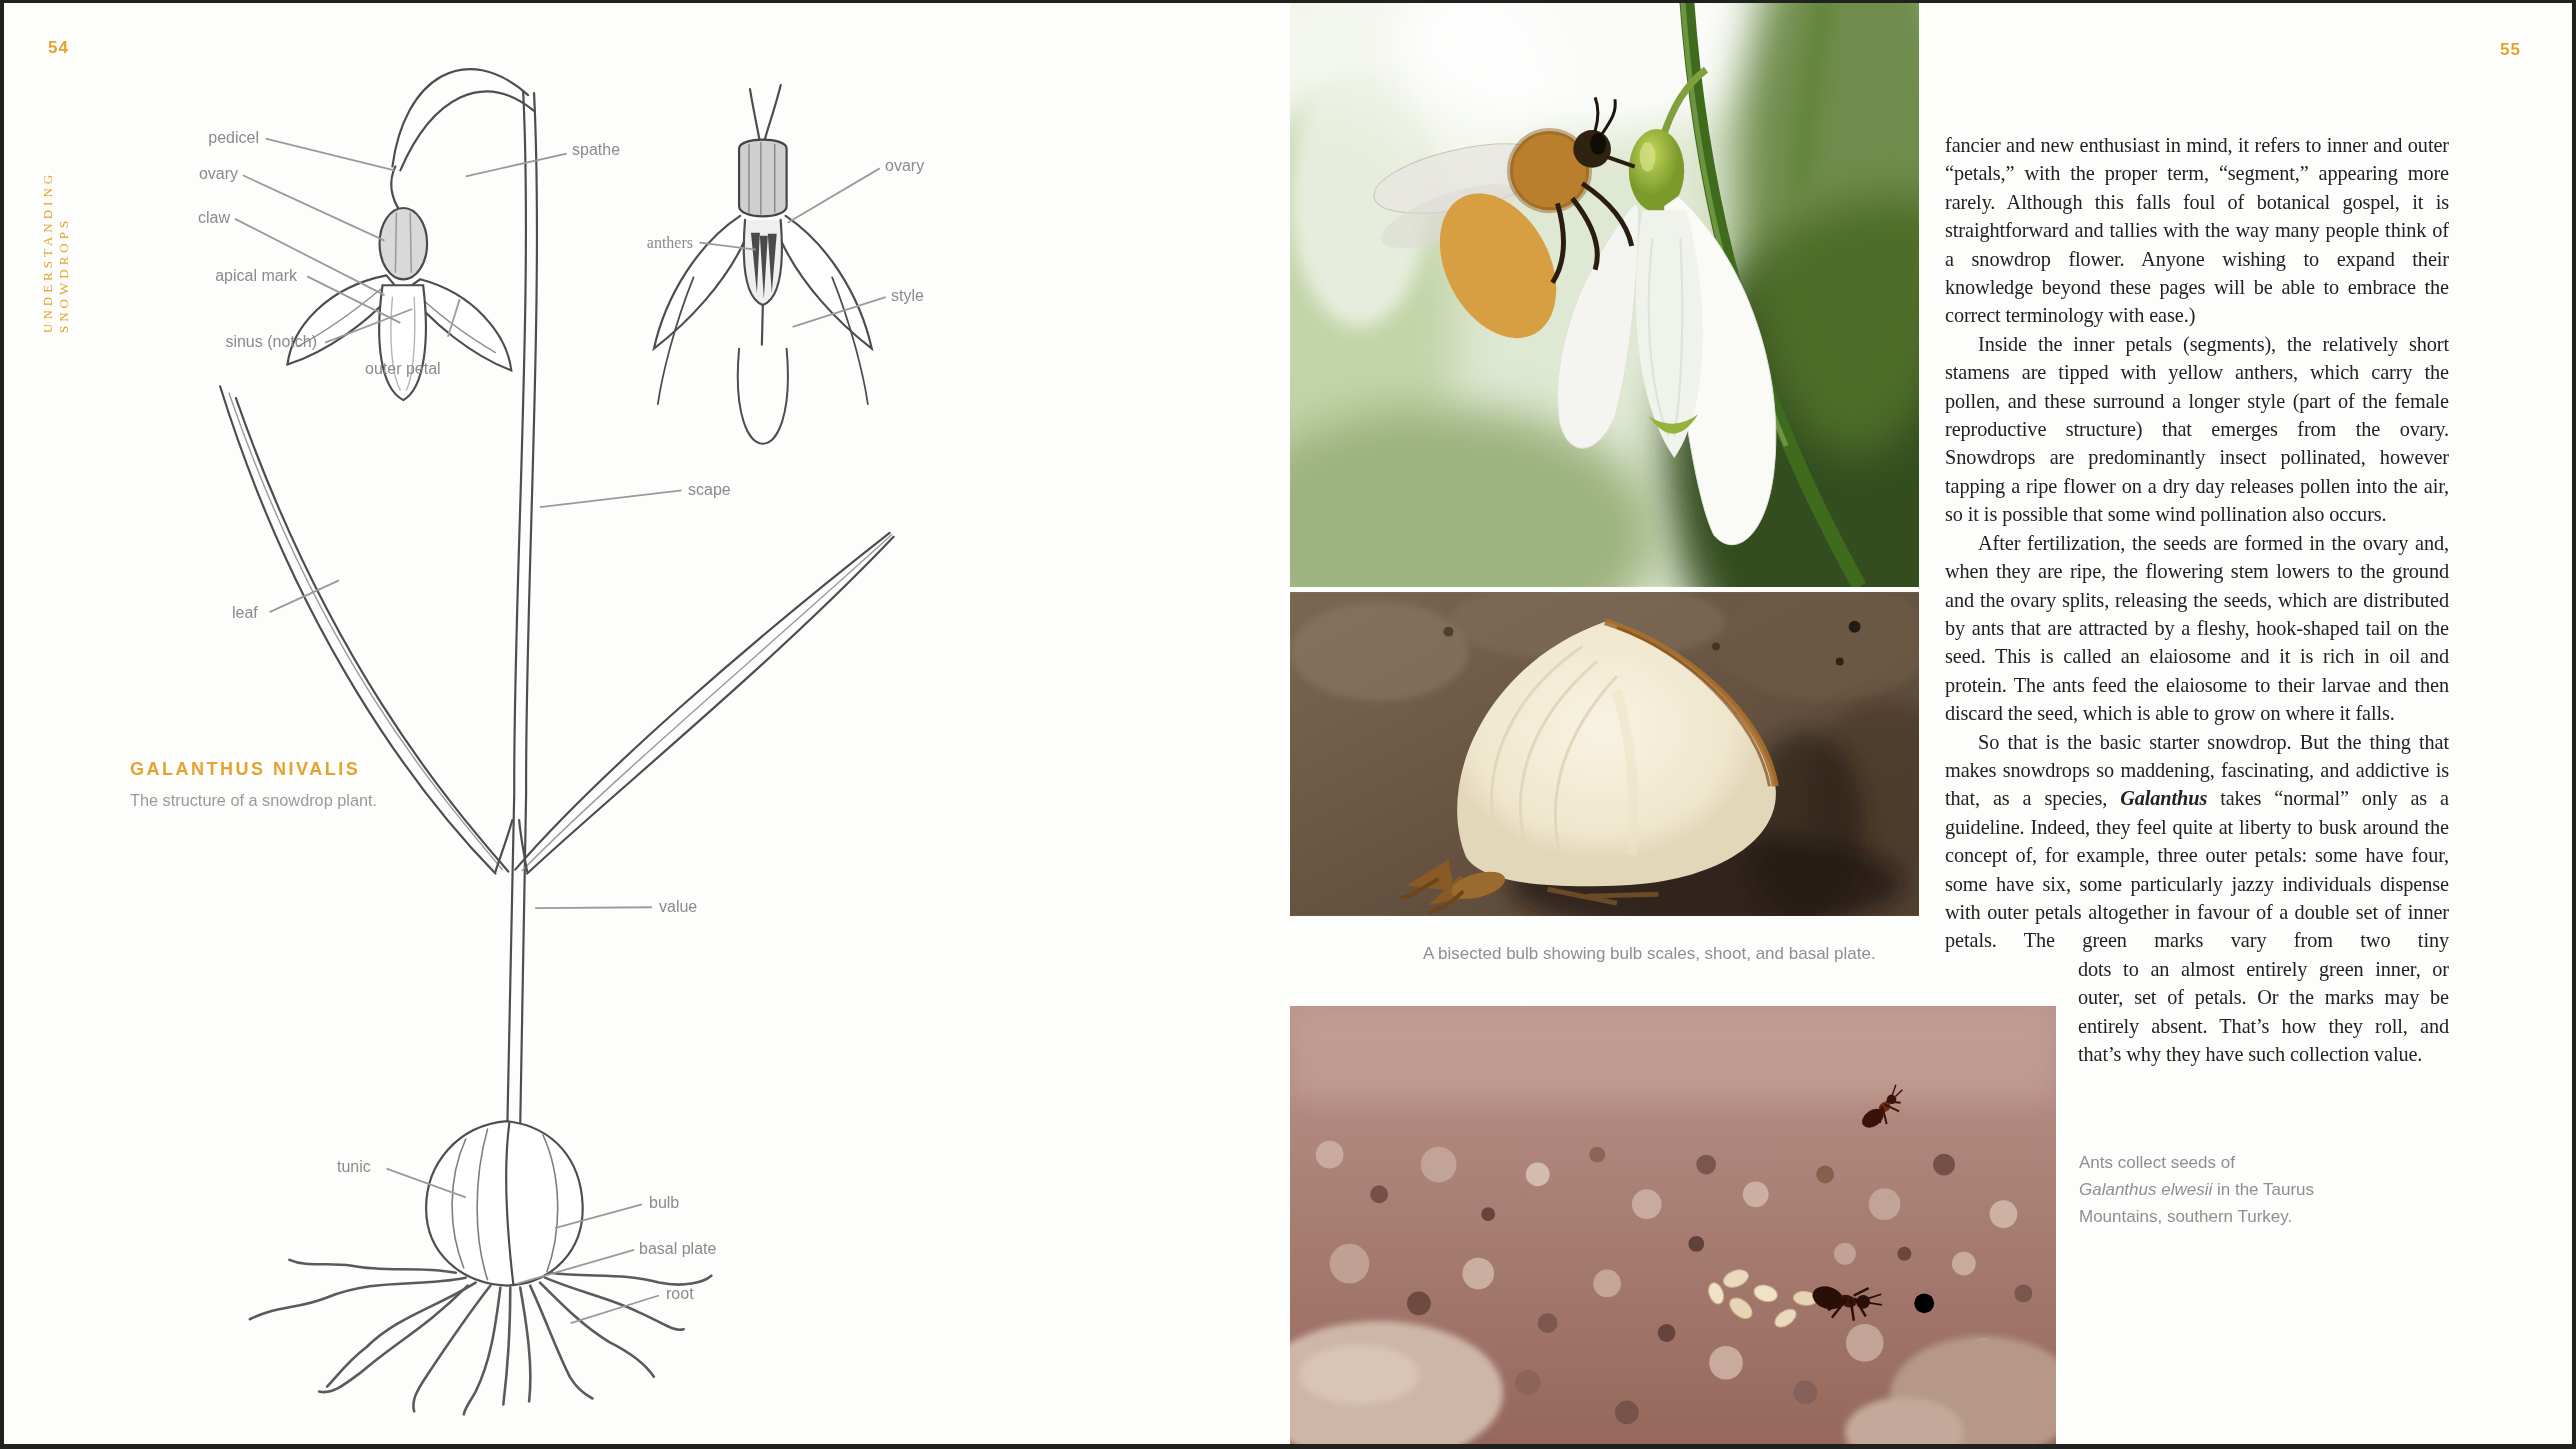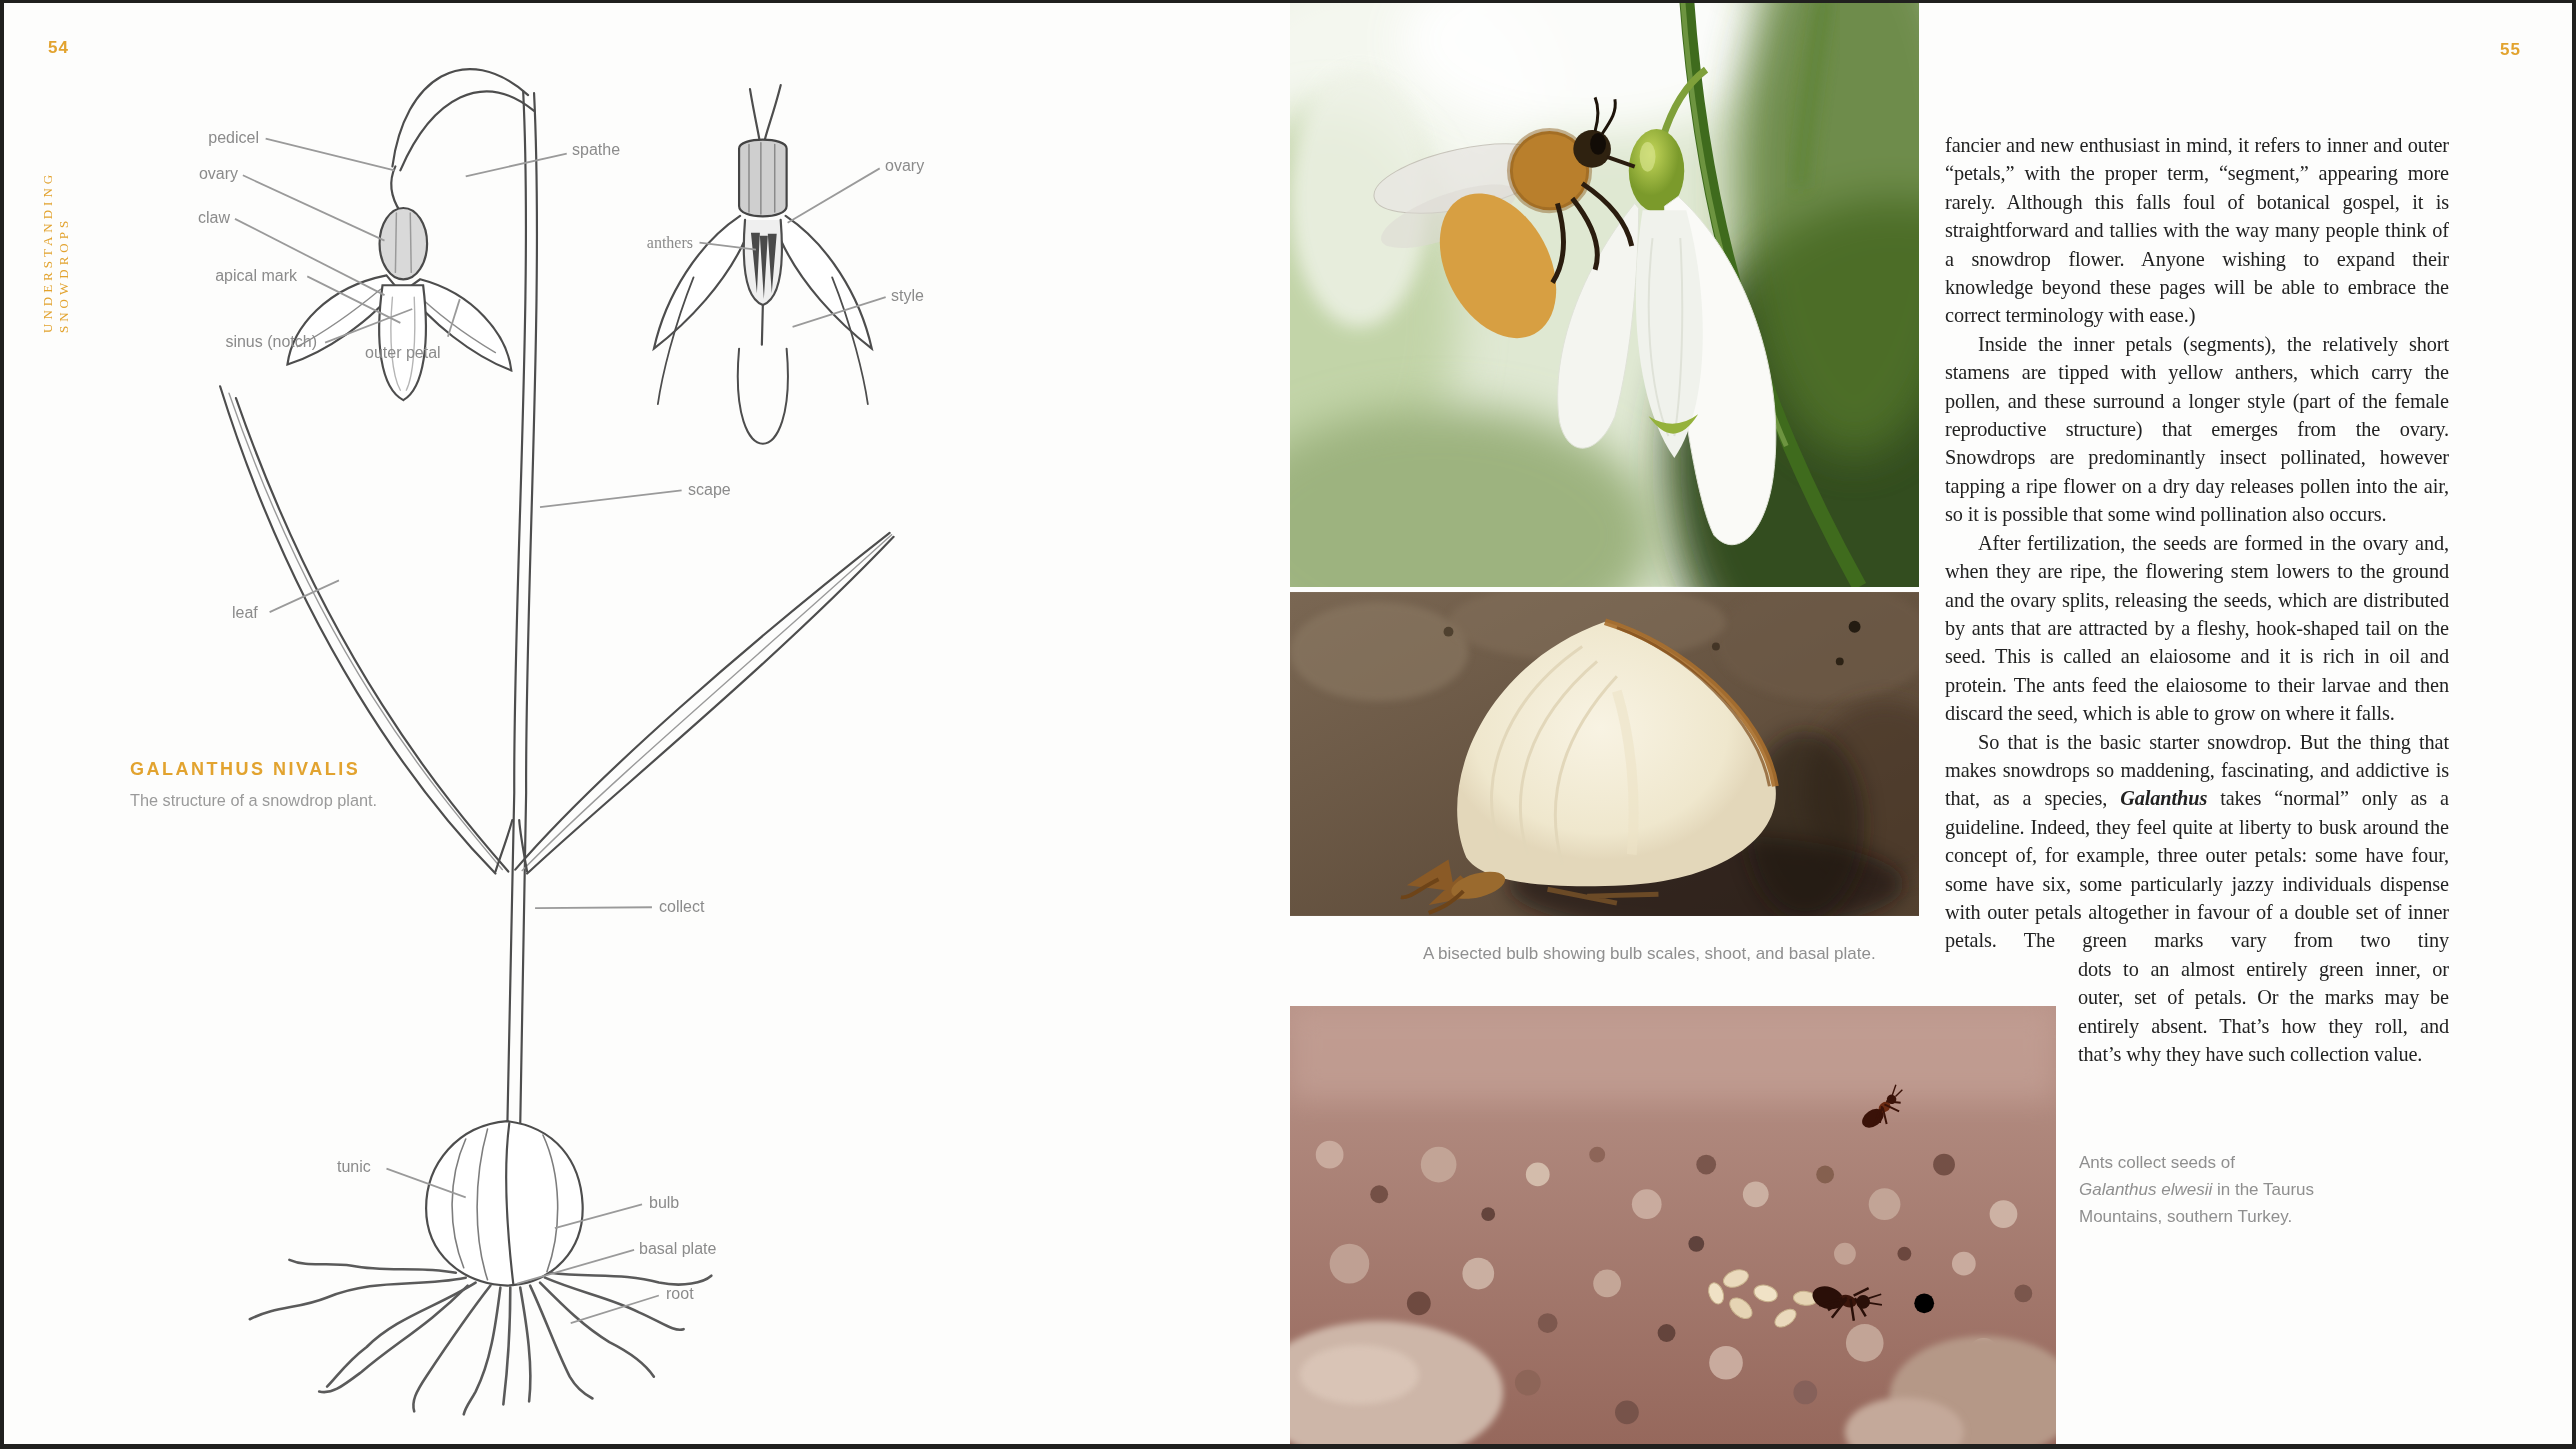--- a/index.html
+++ b/index.html
@@ -145,28 +145,28 @@
         <line x1="665" y1="1308" x2="576" y2="1336"></line>
       </g>
     </svg>
 
     <div id="diagram-labels">
         <div class="diag-label r" style="top: 129px; left: 61px;">pedicel</div>
         <div class="diag-label r" style="top: 165px; left: 40px;">ovary</div>
         <div class="diag-label r" style="top: 209px; left: 32px;">claw</div>
         <div class="diag-label r" style="top: 267px; left: 99px;">apical mark</div>
         <div class="diag-label r" style="top: 333px; left: 119px;">sinus (notch)</div>
-        <div class="diag-label" style="top: 344px; left: 365px;">outer petal</div>
+        <div class="diag-label" style="top: 360px; left: 365px;">outer petal</div>
         <div class="diag-label" style="top: 141px; left: 572px;">spathe</div>
         <div class="diag-label" style="top: 157px; left: 885px;">ovary</div>
         <div class="diag-label r" style="top: 234px; left: 495px; font-family: Liberation Serif, serif;">anthers</div>
         <div class="diag-label" style="top: 287px; left: 891px;">style</div>
         <div class="diag-label" style="top: 481px; left: 688px;">scape</div>
         <div class="diag-label" style="top: 604px; left: 232px;">leaf</div>
-        <div class="diag-label" style="top: 898px; left: 659px;">collect</div>
+        <div class="diag-label" style="top: 898px; left: 659px;">value</div>
         <div class="diag-label" style="top: 1158px; left: 337px;">tunic</div>
         <div class="diag-label" style="top: 1194px; left: 649px;">bulb</div>
         <div class="diag-label" style="top: 1240px; left: 639px;">basal plate</div>
         <div class="diag-label" style="top: 1285px; left: 666px;">root</div>
       </div>
 
     <div id="fig-title" style="color: rgb(226, 163, 47);">GALANTHUS NIVALIS</div>
     <div id="fig-sub">The structure of a snowdrop plant.</div>
   </div>
 

